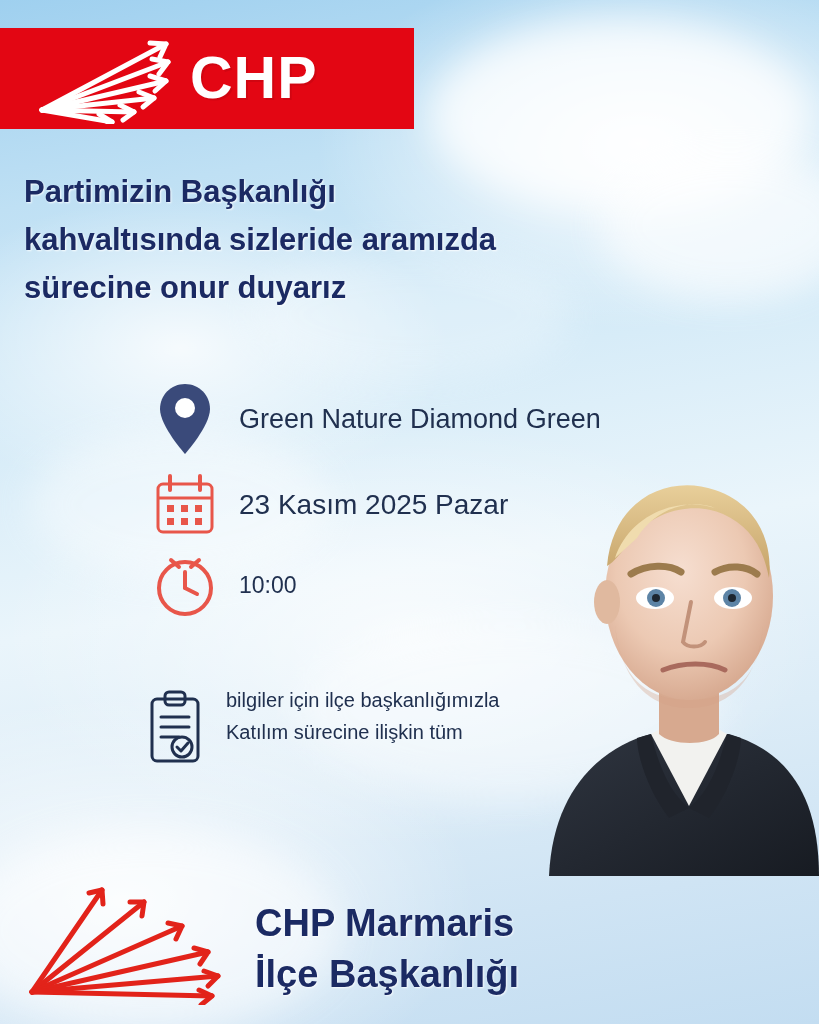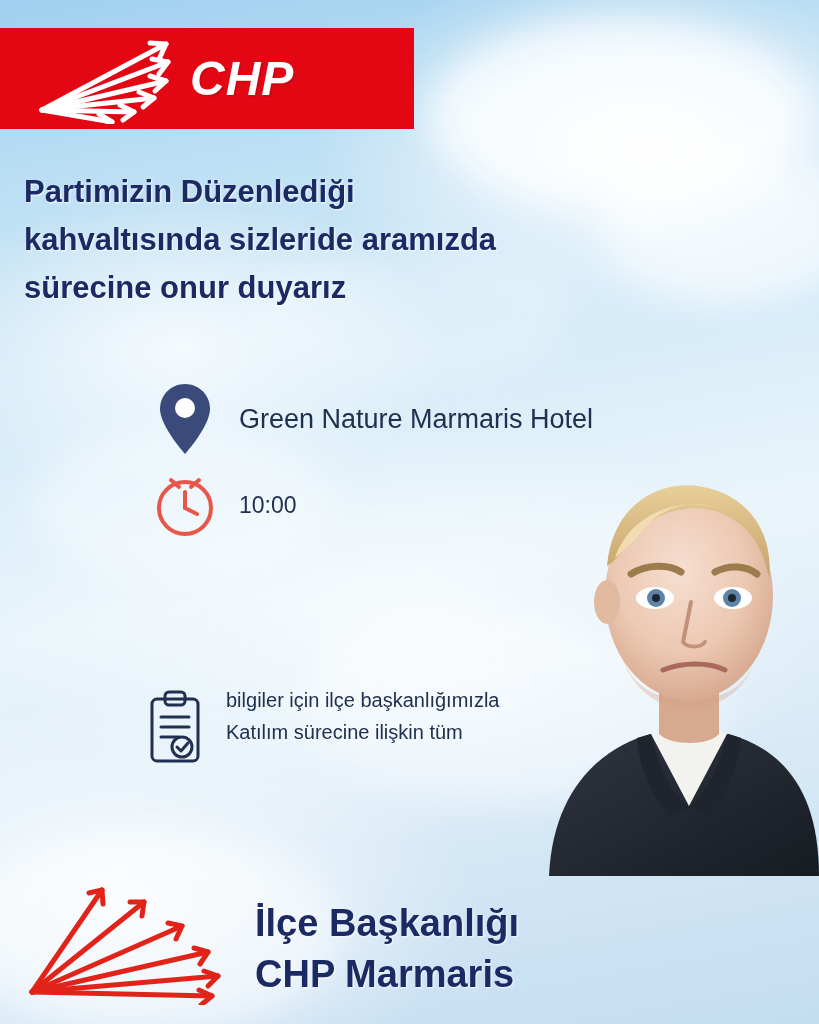--- a/index.html
+++ b/index.html
@@ -50,24 +50,23 @@
     align-items: center;
   }
   .chp-arrows {
     width: 150px;
     height: 90px;
     margin-left: 34px;
     flex: none;
   }
   .chp-text {
     color: #ffffff;
-    font-size: 48px;
+    font-size: 59px;
     font-weight: bold;
     letter-spacing: 1px;
-    font-style: italic;
     line-height: 1;
     margin-left: 6px;
     text-shadow: 2px 2px 0 rgba(0,0,0,0.08);
   }
 
   
   .headline {
     position: absolute;
     left: 24px;
     top: 168px;
@@ -185,37 +184,56 @@
         <path d="M132 47 l-16 -5 M132 47 l-11 10"></path>
         <path d="M120 64 l-15 -6 M120 64 l-11 9"></path>
         <path d="M100 78 l-14 -7 M100 78 l-11 8"></path>
         <path d="M78 88 l-13 -8 M78 88 l-10 7"></path>
       </g>
     </svg>
     <div class="chp-text">CHP</div>
   </div>
 
   <div class="headline">
-    <div>Partimizin Düzenlediği</div>
+    <div>Partimizin Başkanlığı</div>
     <div>kahvaltısında sizleride aramızda</div>
     <div>sürecine onur duyarız</div>
   </div>
 
   <div class="info">
 
     <div class="info-row row-place">
       <div class="info-icon">
         <svg width="56" height="74" viewBox="0 0 56 74">
           <path d="M28 2 C14 2 3 13 3 27 C3 44 28 72 28 72 C28 72 53 44 53 27 C53 13 42 2 28 2 Z" fill="#3a4a7a"></path>
           <circle cx="28" cy="26" r="10" fill="#ffffff"></circle>
         </svg>
       </div>
-      <div class="info-text">Green Nature Marmaris Hotel</div>
-    </div>
-
+      <div class="info-text">Green Nature Diamond Green</div>
+    </div>
+
+    <div class="info-row row-date">
+      <div class="info-icon">
+        <svg width="62" height="62" viewBox="0 0 62 62">
+          <rect x="4" y="10" width="54" height="48" rx="5" fill="none" stroke="#e8564a" stroke-width="3"></rect>
+          <line x1="4" y1="24" x2="58" y2="24" stroke="#e8564a" stroke-width="3"></line>
+          <line x1="16" y1="2" x2="16" y2="16" stroke="#e8564a" stroke-width="4" stroke-linecap="round"></line>
+          <line x1="46" y1="2" x2="46" y2="16" stroke="#e8564a" stroke-width="4" stroke-linecap="round"></line>
+          <g fill="#e8564a">
+            <rect x="13" y="31" width="7" height="7"></rect>
+            <rect x="27" y="31" width="7" height="7"></rect>
+            <rect x="41" y="31" width="7" height="7"></rect>
+            <rect x="13" y="44" width="7" height="7"></rect>
+            <rect x="27" y="44" width="7" height="7"></rect>
+            <rect x="41" y="44" width="7" height="7"></rect>
+          </g>
+        </svg>
+      </div>
+      <div class="info-text">23 Kasım 2025 Pazar</div>
+    </div>
 
     <div class="info-row row-time">
       <div class="info-icon">
         <svg width="64" height="64" viewBox="0 0 64 64">
           <circle cx="32" cy="34" r="26" fill="none" stroke="#e8564a" stroke-width="4"></circle>
           <line x1="32" y1="34" x2="32" y2="18" stroke="#e8564a" stroke-width="4" stroke-linecap="round"></line>
           <line x1="32" y1="34" x2="44" y2="40" stroke="#e8564a" stroke-width="4" stroke-linecap="round"></line>
           <line x1="18" y1="6" x2="26" y2="13" stroke="#e8564a" stroke-width="4" stroke-linecap="round"></line>
           <line x1="46" y1="6" x2="38" y2="13" stroke="#e8564a" stroke-width="4" stroke-linecap="round"></line>
         </svg>
@@ -305,17 +323,17 @@
       <path d="M80 10 l-13 3 M80 10 l1 14"></path>
       <path d="M122 22 l-14 0 M122 22 l-2 14"></path>
       <path d="M160 46 l-14 -3 M160 46 l-6 13"></path>
       <path d="M186 72 l-14 -4 M186 72 l-8 12"></path>
       <path d="M196 96 l-14 -5 M196 96 l-10 10"></path>
       <path d="M190 116 l-13 -6 M190 116 l-11 9"></path>
     </g>
   </svg>
 
   <div class="footer-title">
+    <div>CHP Marmaris</div>
     <div>İlçe Başkanlığı</div>
-    <div>CHP Marmaris</div>
   </div>
 
 </div>
 
 </body></html>

